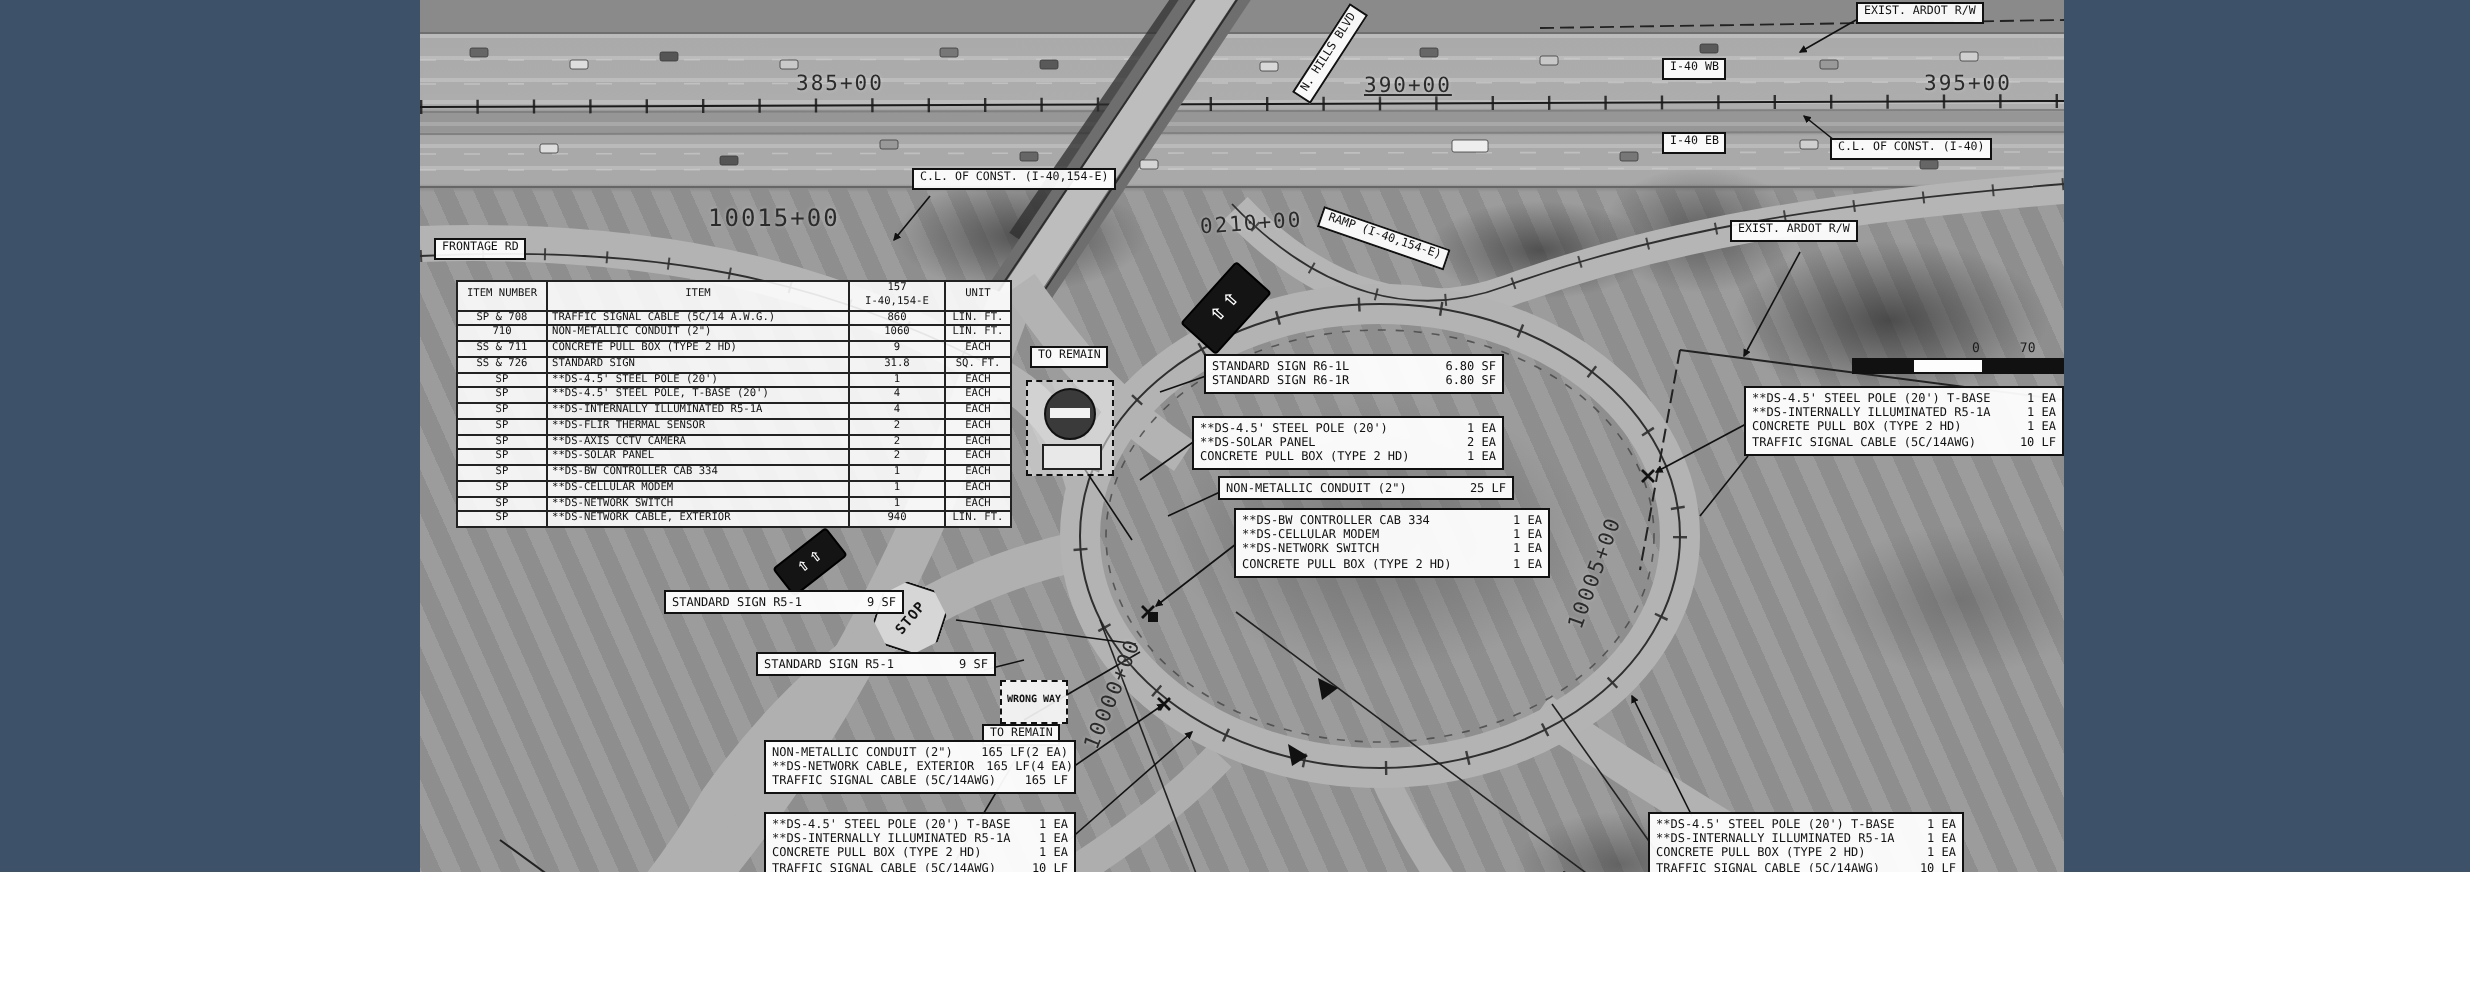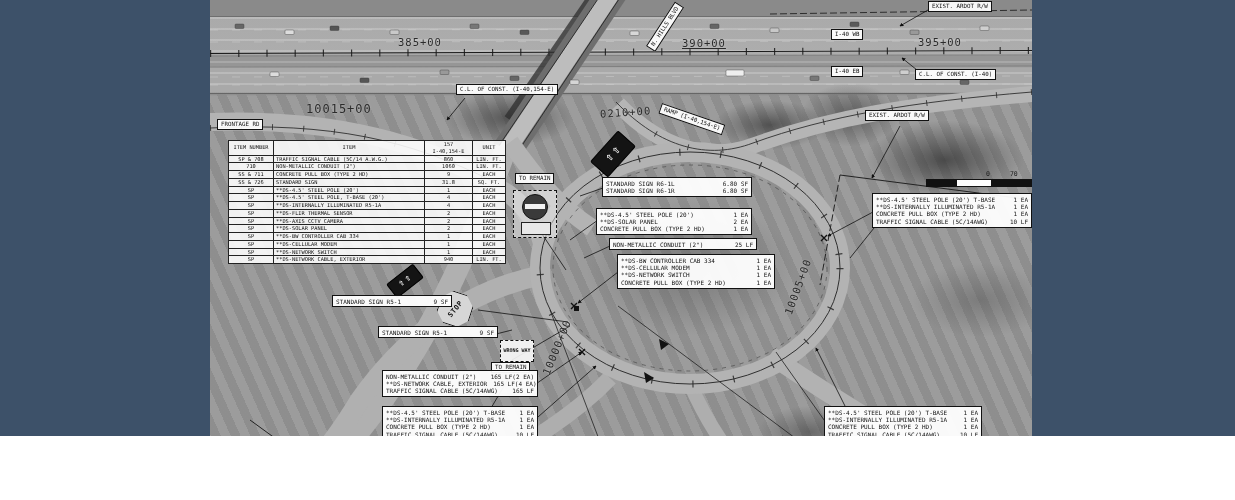--- a/index.html
+++ b/index.html
@@ -26,21 +26,21 @@
   #linework{position:absolute;inset:0;}
   
   .lbl{position:absolute;background:rgba(255,255,255,.93);border:.8px solid #111;color:#111;
        font:5.8px/1.25 "DejaVu Sans Mono",monospace;padding:1px 3px;white-space:nowrap;z-index:5;}
   .co{position:absolute;background:rgba(255,255,255,.95);border:.8px solid #111;color:#111;
       font:6px/7.4px "DejaVu Sans Mono",monospace;padding:1.5px 3px;z-index:5;overflow:hidden;}
   .co-line{display:flex;justify-content:space-between;white-space:nowrap;}
   .co-item{margin-right:6px;}
   .sta{position:absolute;color:#2b2b2b;font:10.5px "DejaVu Sans Mono",monospace;letter-spacing:1px;
        white-space:nowrap;z-index:3;text-shadow:0 0 2px rgba(255,255,255,.35);}
-  .sta-big{font-size:12px;}
+  .sta-big{font-size:12px;margin-left:48px;}
   .rot{transform-origin:0 0;}
   
   #qty-table{position:absolute;left:18px;top:140px;width:263px;z-index:6;border-collapse:collapse;
       background:rgba(255,255,255,.88);font:5.3px/1.28 "DejaVu Sans Mono",monospace;color:#111;
       border:1px solid #111;table-layout:fixed;}
   #qty-table th,#qty-table td{border:.6px solid #222;padding:0 2px;white-space:nowrap;overflow:hidden;font-weight:normal;}
   #qty-table th{text-align:center;}
   #qty-table td.c0{width:40px;text-align:center;}
   #qty-table td.c1{width:146px;text-align:left;}
   #qty-table td.c2{width:43px;text-align:center;}
@@ -189,21 +189,21 @@
         <rect x="360" y="80" width="9" height="4.5" rx="1" fill="#d5d5d5"></rect>
         <rect x="516" y="70" width="18" height="6" rx="1" fill="#eee"></rect>
         <rect x="600" y="76" width="9" height="4.5" rx="1" fill="#777"></rect>
         <rect x="690" y="70" width="9" height="4.5" rx="1" fill="#cfcfcf"></rect>
         <rect x="750" y="80" width="9" height="4.5" rx="1" fill="#666"></rect>
       </g>
     </svg>
 
     <div class="sta" style="left:188px;top:36px;">385+00</div>
     <div class="sta" style="left:472px;top:37px;text-decoration:underline;">390+00</div>
-    <div class="sta" style="left:708px;top:36px;">395+00</div>
+    <div class="sta" style="left:752px;top:36px;">395+00</div>
     <div class="sta sta-big" style="left:96px;top:102px;">10015+00</div>
     <div class="sta" style="left:390px;top:106px;transform:rotate(-4deg);">0210+00</div>
     <div class="sta rot" style="left:572px;top:312px;transform:rotate(-70deg);">10005+00</div>
     <div class="sta rot" style="left:330px;top:372px;transform:rotate(-68deg);">10000+00</div>
 
     <div class="lbl" style="left:718px;top:1px;">EXIST. ARDOT R/W</div>
     <div class="lbl" style="left:621px;top:29px;">I-40 WB</div>
     <div class="lbl" style="left:621px;top:66px;">I-40 EB</div>
     <div class="lbl" style="left:246px;top:84px;">C.L. OF CONST. (I-40,154-E)</div>
     <div class="lbl" style="left:705px;top:69px;">C.L. OF CONST. (I-40)</div>

